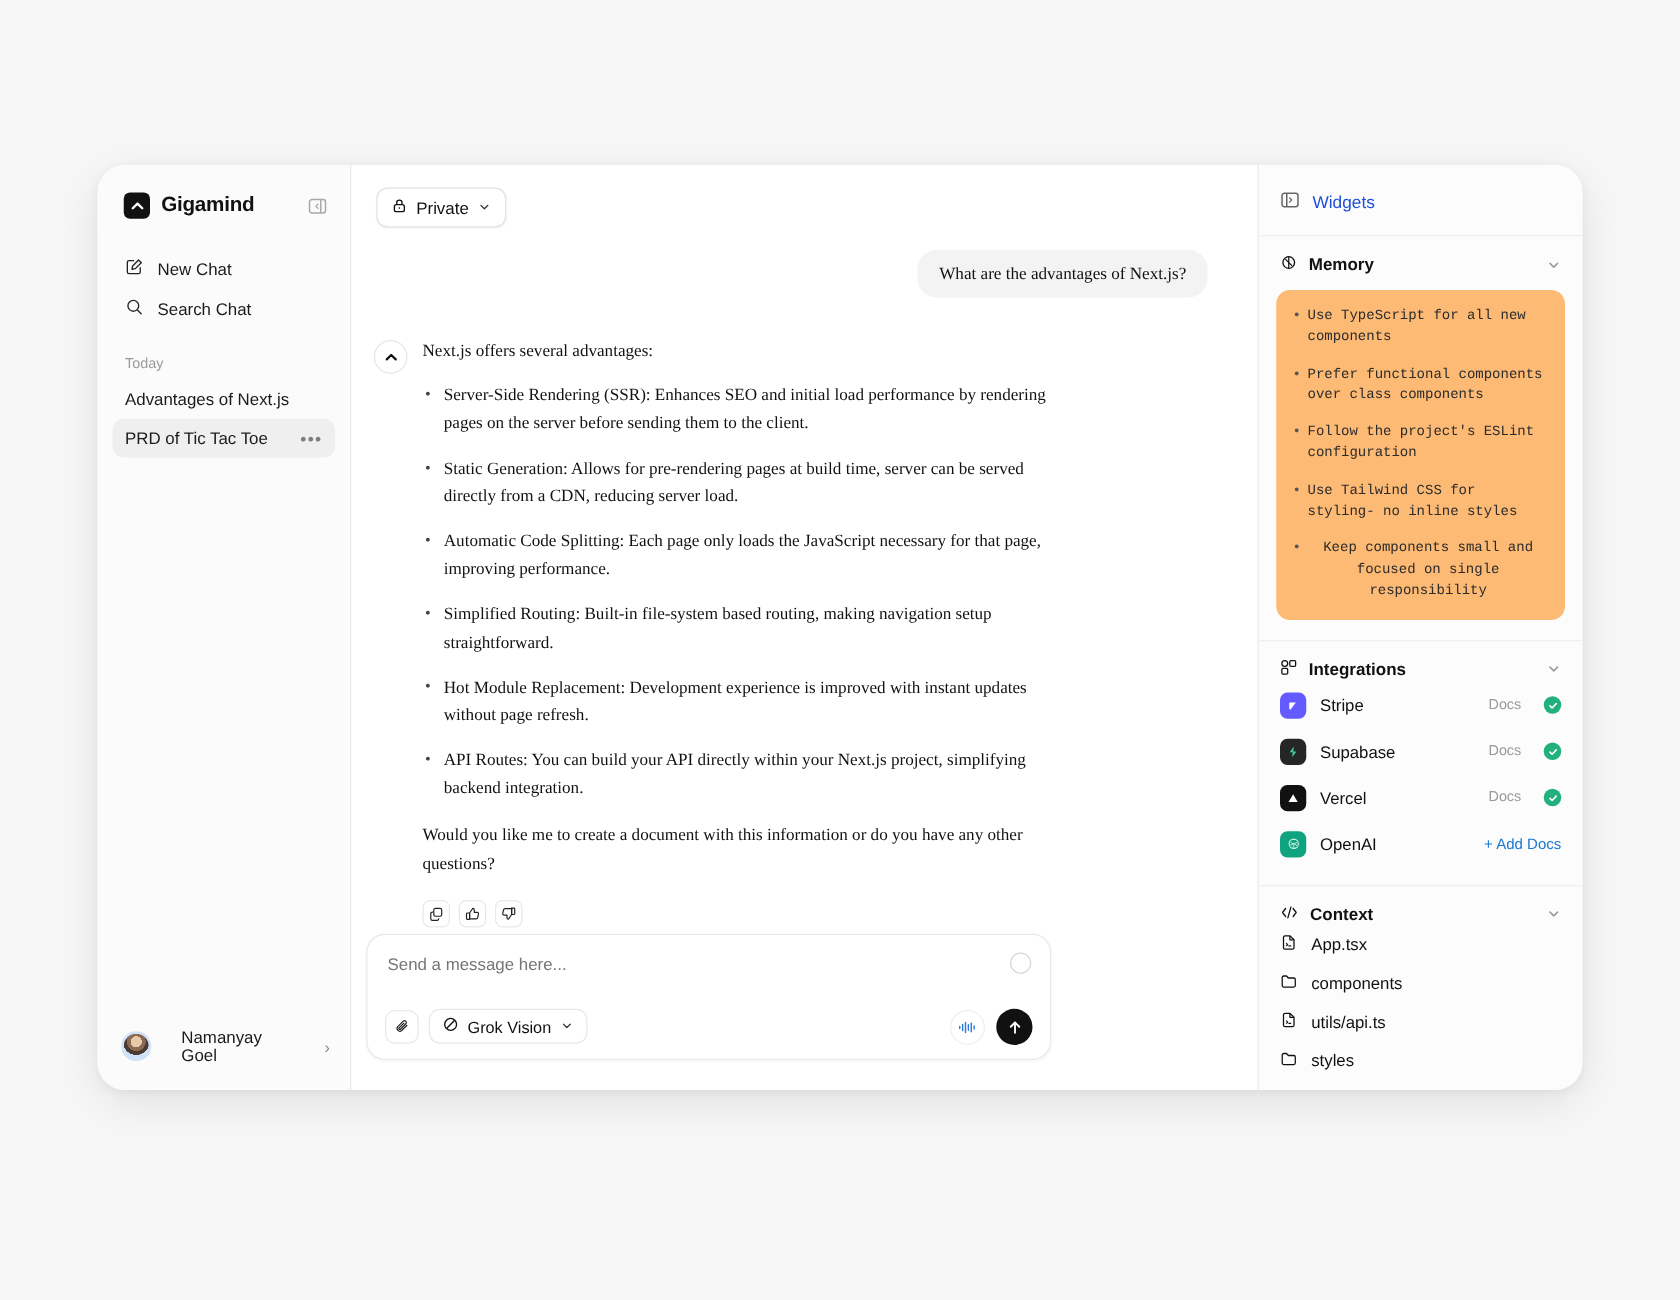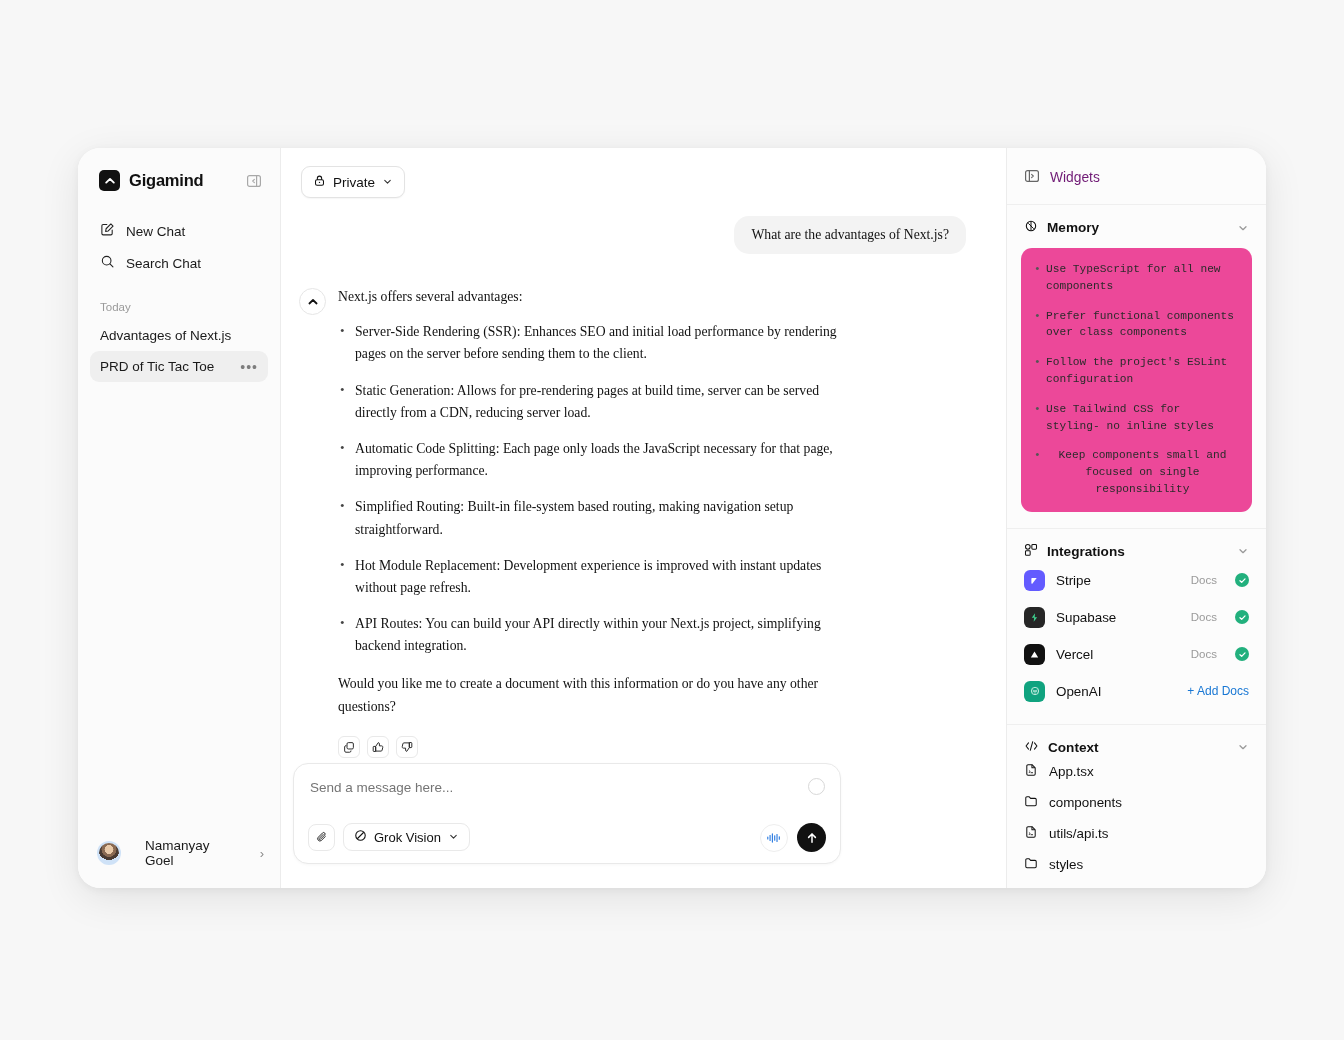--- a/index.html
+++ b/index.html
@@ -4,21 +4,21 @@
 <style>
   * { box-sizing: border-box; margin: 0; padding: 0; }
   html, body {
     width: 1344px; height: 1040px;
     background: #f7f7f7;
     font-family: "Liberation Sans", sans-serif;
     -webkit-font-smoothing: antialiased;
   }
   .app-window {
     position: absolute;
-    left: 78px; top: 148px;
+    left: 78px; top: 132px;
     width: 1188px; height: 740px;
     background: #ffffff;
     border-radius: 22px;
     box-shadow: 0 10px 40px rgba(0,0,0,0.09), 0 2px 8px rgba(0,0,0,0.05);
     display: flex;
     overflow: hidden;
   }
 
   
   .sidebar {
@@ -162,30 +162,30 @@
     width: 260px; flex-shrink: 0;
     background: #fcfcfc;
     border-left: 1px solid #ececec;
     display: flex; flex-direction: column;
     font-size: 13px;
   }
   .rp-head {
     display: flex; align-items: center; gap: 10px;
     padding: 20px 16px 17px 17px; border-bottom: 1px solid #efefef;
   }
-  .rp-head-title { font-size: 13.8px; color: #701a75; font-weight: 500; }
+  .rp-head-title { font-size: 13.8px; color: #1d4ed8; font-weight: 500; }
   .rp-section { border-bottom: 1px solid #efefef; padding: 14px 14px 16px 14px; }
   .rp-sec-head {
     display: flex; align-items: center; gap: 9px;
     padding: 0 3px 0 3px; cursor: pointer;
   }
   .rp-sec-title { font-size: 13.6px; font-weight: 600; color: #111; flex: 1; }
   .chev { color: #9a9a9a; display: flex; }
   .memory-card {
-    margin-top: 12px; background: #ec4899; border-radius: 11px;
+    margin-top: 12px; background: #fdba74; border-radius: 11px;
     padding: 13px 13px 14px 13px;
   }
   .memory-list { list-style: none; }
   .memory-list li {
     position: relative; padding-left: 12px; margin-bottom: 13px;
     font-family: "Liberation Mono", "DejaVu Sans Mono", monospace;
     font-size: 11.2px; line-height: 1.5; color: #2b2b2b;
   }
   .memory-list li:last-child { margin-bottom: 0; text-align: center; }
   .memory-list li::before {

